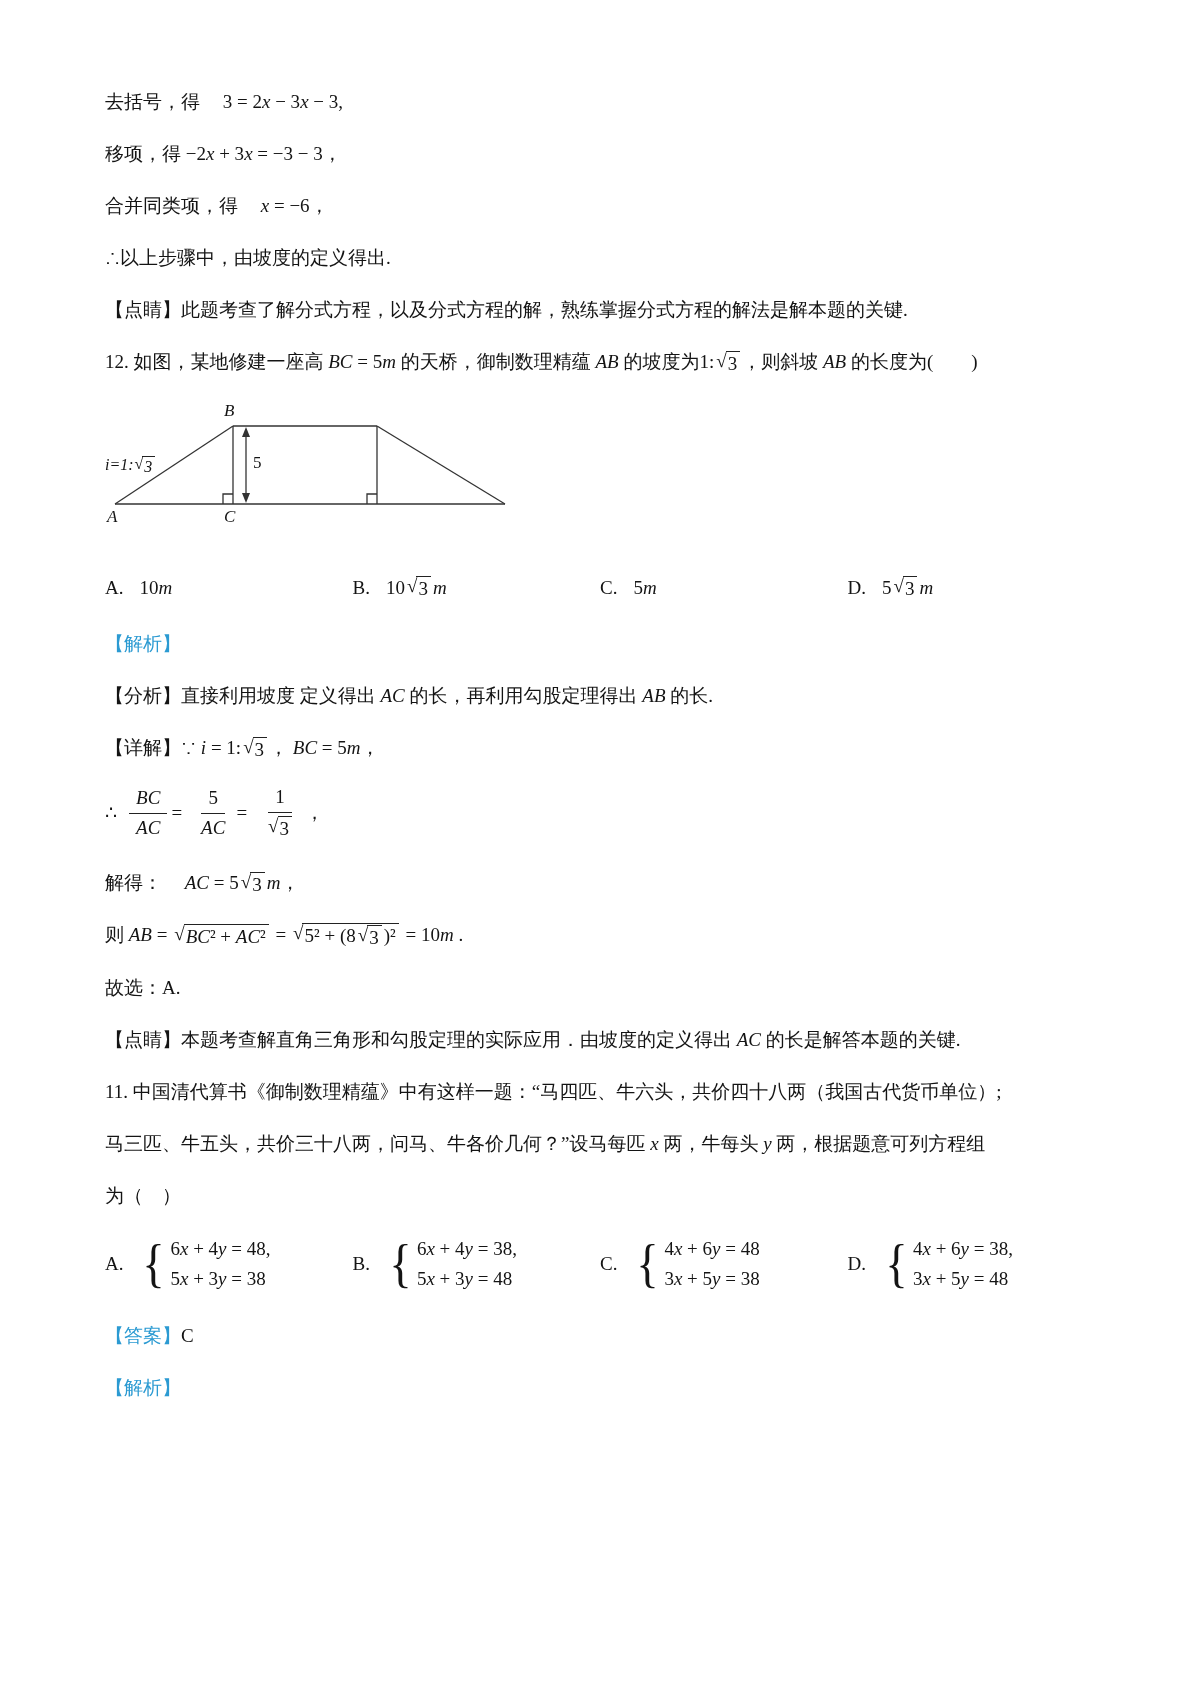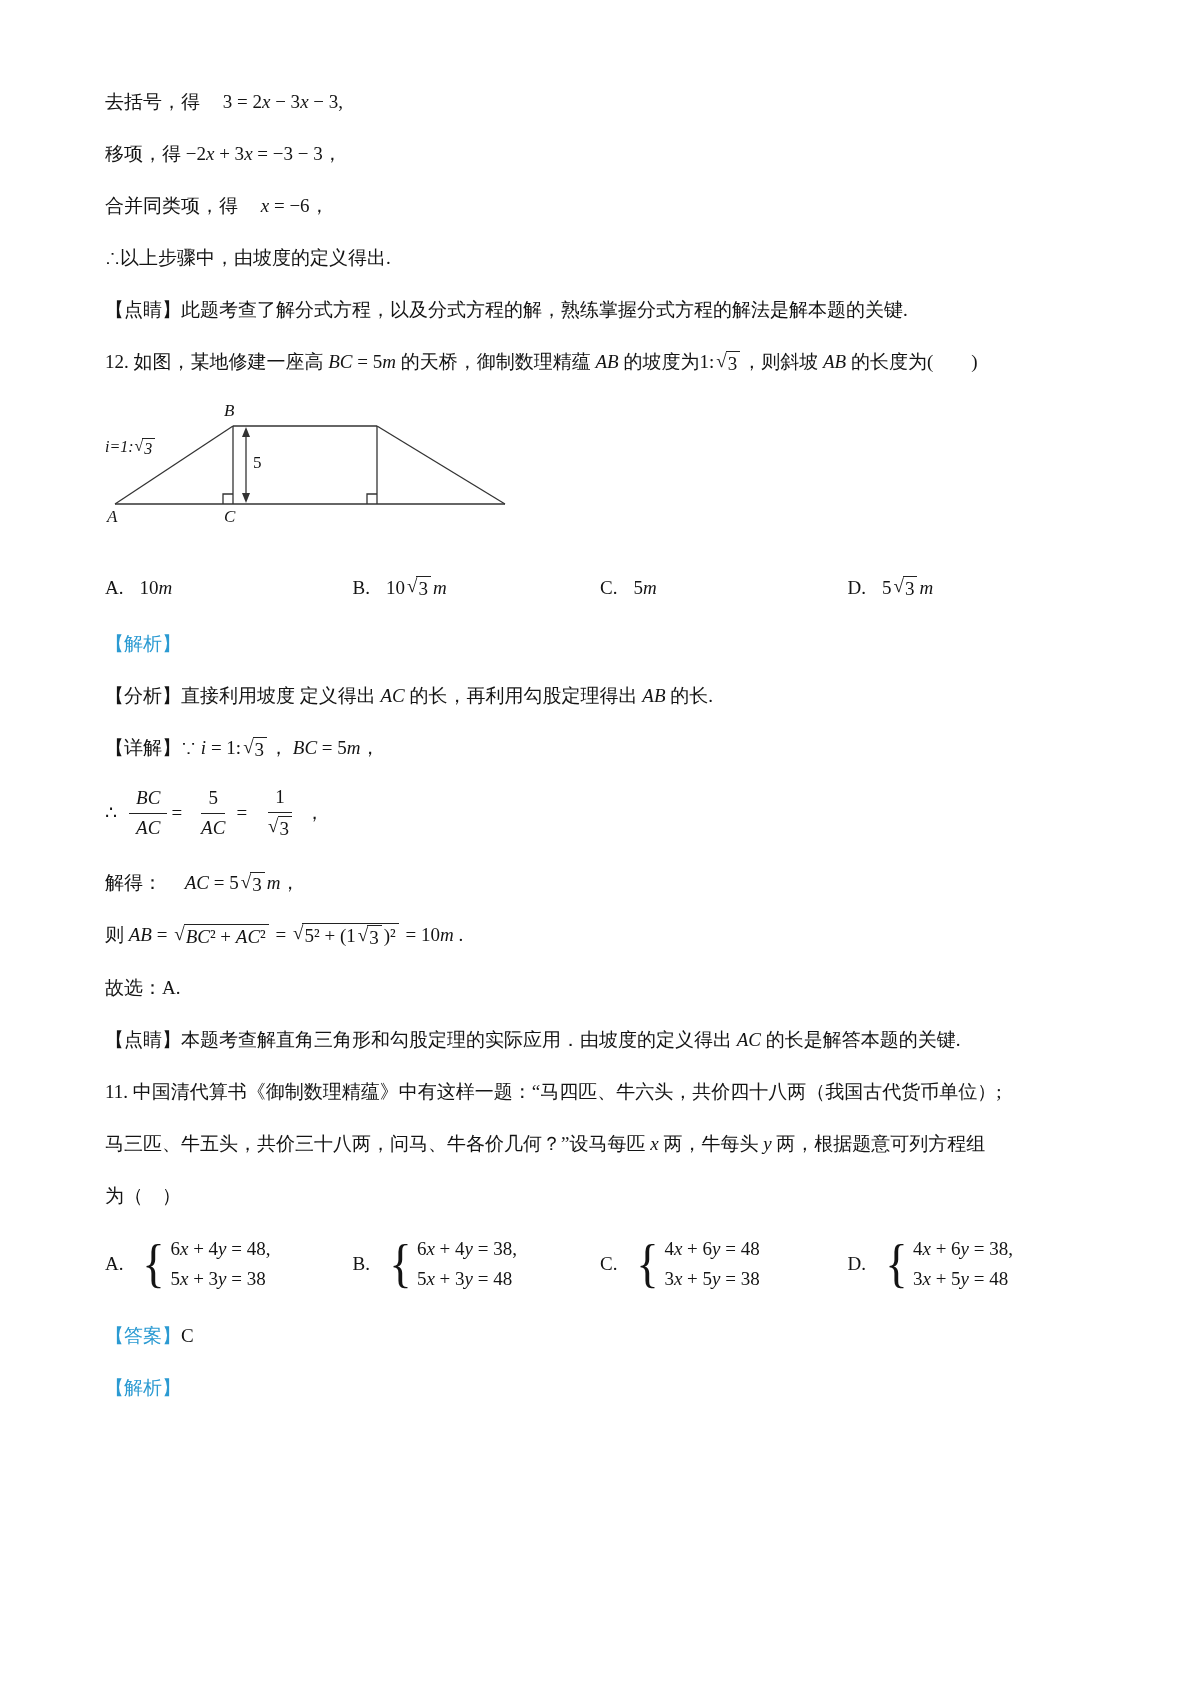--- a/index.html
+++ b/index.html
@@ -101,21 +101,21 @@
       </g>
       <g fill="#333" stroke="none">
         <polygon points="141,27 137,37 145,37"></polygon>
         <polygon points="141,103 137,93 145,93"></polygon>
       </g>
     </svg>
     <span class="flabel" style="left:119px; top:2px;">B</span>
     <span class="flabel" style="left:2px; top:108px;">A</span>
     <span class="flabel" style="left:119px; top:108px;">C</span>
     <span class="flabel upright" style="left:148px; top:54px;">5</span>
-    <span class="flabel slope-label" style="left:0px; top:38px;">
+    <span class="flabel slope-label" style="left:0px; top:56px;">
         <span>i=1:</span>
         <span class="sqrt">
           <span class="sign">√</span>
           <span class="body">3</span>
         </span>
       </span>
   </div>
 
   <div class="optrow">
     <div class="opt">
@@ -198,21 +198,21 @@
   <p class="line">
     <span>则</span>
     <span class="m"><i>AB</i> =</span>
     <span class="sqrt">
         <span class="sign">√</span>
         <span class="body m"><i>BC</i>² + <i>AC</i>²</span>
       </span>
     <span class="m">=</span>
     <span class="sqrt">
         <span class="sign">√</span>
-        <span class="body"><span class="m">5² + (1</span><span class="sqrt">
+        <span class="body"><span class="m">5² + (8</span><span class="sqrt">
             <span class="sign">√</span>
             <span class="body m">3</span>
           </span><span class="m">)²</span></span>
       </span>
     <span class="m">= 10<i>m</i></span>
     <span>.</span>
   </p>
 
   <p class="line">
     <span>故选：A.</span>

